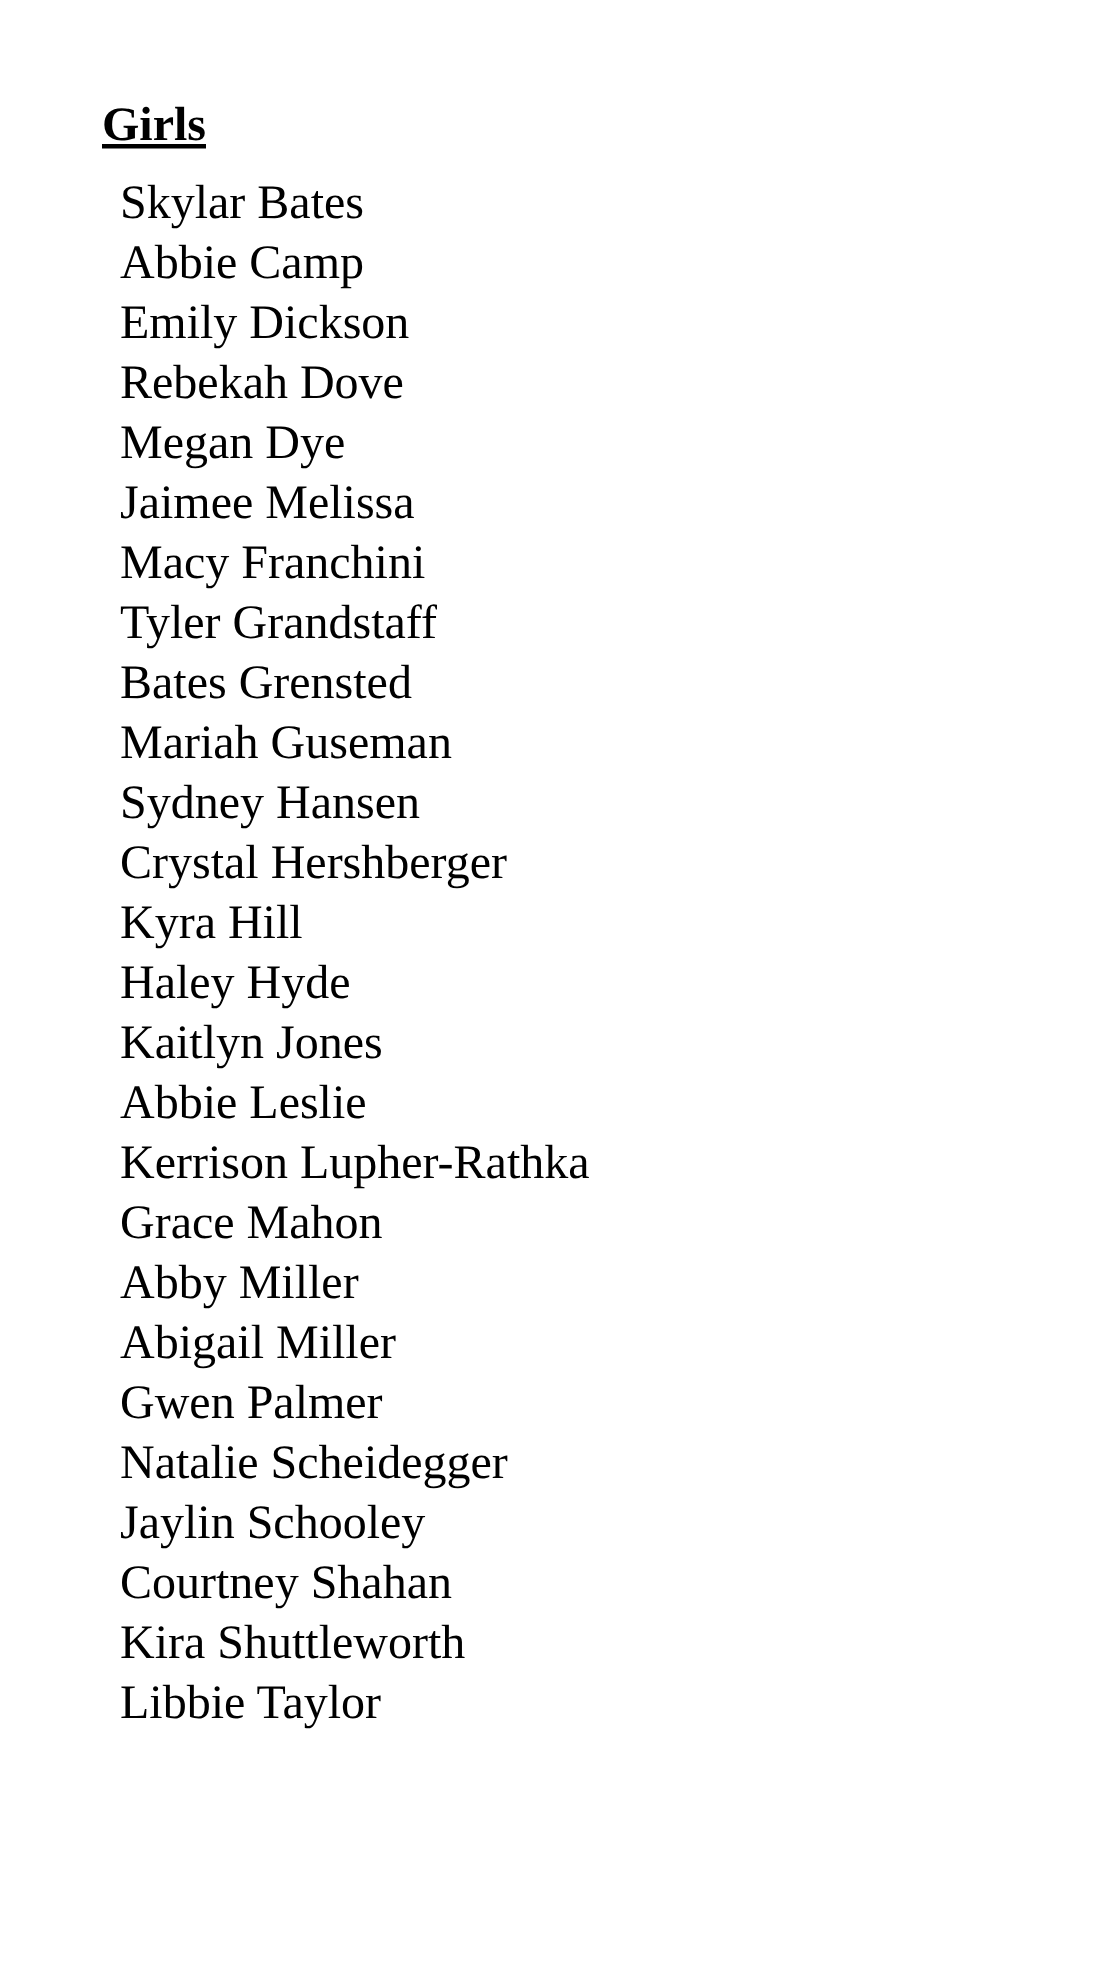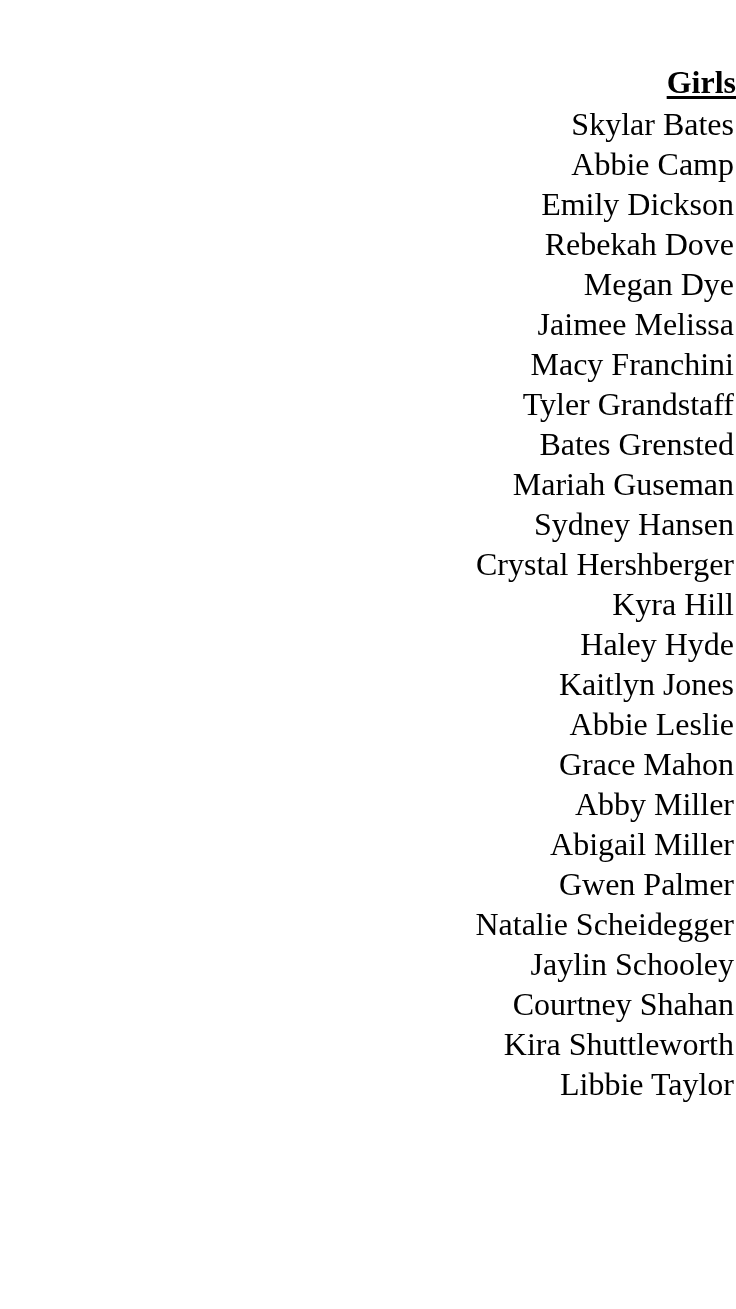--- a/index.html
+++ b/index.html
@@ -11,33 +11,32 @@
     position: relative;
     width: 736px;
     height: 1309px;
     background: #ffffff;
     overflow: hidden;
     font-family: "Liberation Serif", "DejaVu Serif", serif;
     color: #000000;
   }
   .content {
     padding: 62px 0 0 68px;
-    text-align: right;
   }
   .heading {
     font-size: 32px;
     line-height: 40px;
     font-weight: bold;
     text-decoration: underline;
     text-underline-offset: 3px;
     margin: 0;
     display: inline-block;
   }
   .name-list {
-    margin: 2px;
+    margin: 12px;
     padding: 0;
   }
   .name-item {
     font-size: 32px;
     line-height: 40px;
     font-weight: normal;
     white-space: nowrap;
   }
 </style>
 </head>
@@ -56,20 +55,21 @@
         <div class="name-item">Macy Franchini</div>
         <div class="name-item">Tyler Grandstaff</div>
         <div class="name-item">Bates Grensted</div>
         <div class="name-item">Mariah Guseman</div>
         <div class="name-item">Sydney Hansen</div>
         <div class="name-item">Crystal Hershberger</div>
         <div class="name-item">Kyra Hill</div>
         <div class="name-item">Haley Hyde</div>
         <div class="name-item">Kaitlyn Jones</div>
         <div class="name-item">Abbie Leslie</div>
+        <div class="name-item">Kerrison Lupher-Rathka</div>
         <div class="name-item">Grace Mahon</div>
         <div class="name-item">Abby Miller</div>
         <div class="name-item">Abigail Miller</div>
         <div class="name-item">Gwen Palmer</div>
         <div class="name-item">Natalie Scheidegger</div>
         <div class="name-item">Jaylin Schooley</div>
         <div class="name-item">Courtney Shahan</div>
         <div class="name-item">Kira Shuttleworth</div>
         <div class="name-item">Libbie Taylor</div>
       </div>

